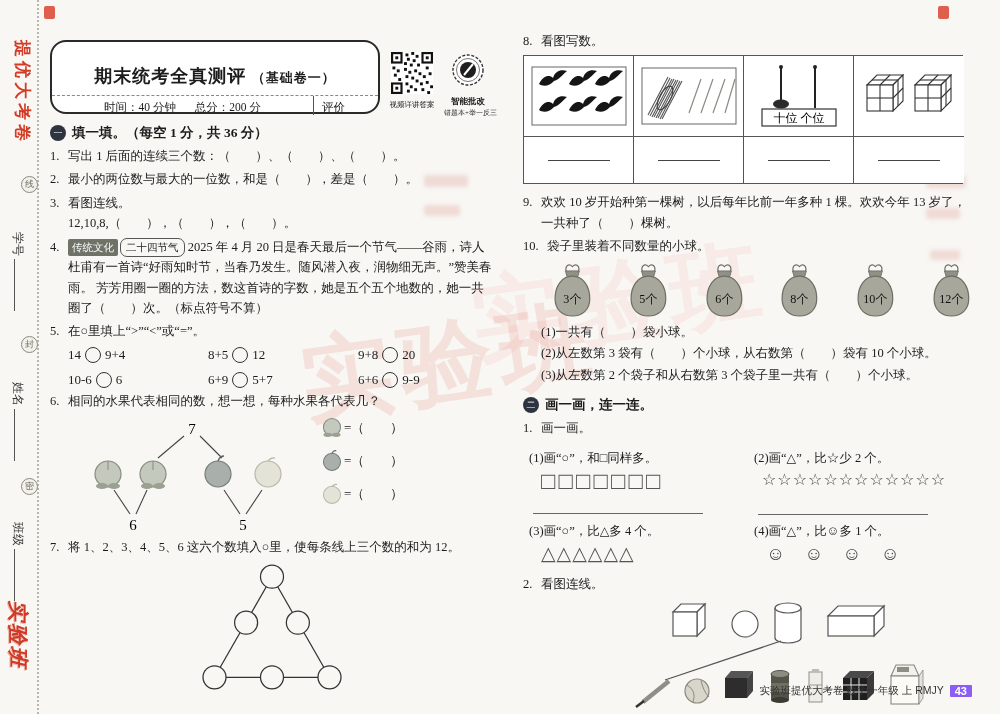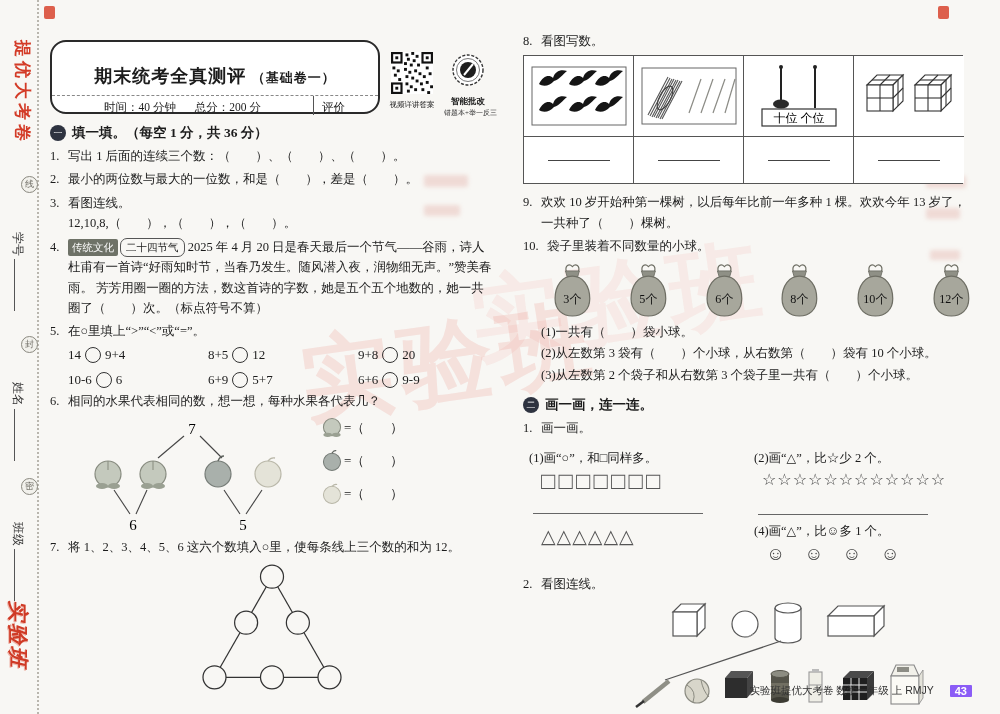--- a/index.html
+++ b/index.html
@@ -80,21 +80,21 @@
             padding-left:6px;}
   .drawitem{margin-top:2px;}
   .glyphs-squares{font-size:24px;letter-spacing:3px;color:#555;line-height:1.2;padding-left:12px;}
   .glyphs-stars{font-size:16px;letter-spacing:1px;color:#444;padding-left:8px;line-height:1.6;}
   .glyphs-tri{font-size:19px;letter-spacing:1px;color:#555;padding-left:12px;line-height:1.5;}
   .glyphs-smile{font-size:19px;letter-spacing:7px;color:#444;padding-left:12px;line-height:1.5;}
   .drawline{width:170px;border-bottom:1px solid #666;height:1px;margin:16px 0 6px 4px;}
   
   .footer{position:absolute;right:28px;bottom:16px;font-size:10.5px;color:#333;display:flex;
           align-items:center;font-family:"Liberation Sans",sans-serif;}
-  .pagenum{background:#8b5cf6;color:#fff;font-weight:bold;padding:0 5px;margin-left:16px;
+  .pagenum{background:#8b5cf6;color:#fff;font-weight:bold;padding:0 5px;margin-left:6px;
            font-size:11px;border-radius:1px;text-align:center;}
   svg text{font-family:"Liberation Serif","DejaVu Serif",serif;}
 </style>
 </head>
 <body>
 
 <div class="page">
 
   <div class="watermark" style="left:300px;top:300px;">实验班</div>
   <div class="watermark" style="left:470px;top:240px;opacity:.8;color:rgba(224,90,80,.10);">实验班</div>
@@ -506,20 +506,21 @@
         <div>(1)画“○”，和□同样多。</div>
         <div class="glyphs-squares">□□□□□□□</div>
         <div class="drawline"></div>
       </div>
       <div class="drawitem">
         <div>(2)画“△”，比☆少 2 个。</div>
         <div class="glyphs-stars">☆☆☆☆☆☆☆☆☆☆☆☆</div>
         <div class="drawline" style="margin-top:20px;"></div>
       </div>
       <div class="drawitem">
+        <div>(3)画“○”，比△多 4 个。</div>
         <div class="glyphs-tri">△△△△△△</div>
       </div>
       <div class="drawitem">
         <div>(4)画“△”，比☺多 1 个。</div>
         <div class="glyphs-smile">☺ ☺ ☺ ☺</div>
       </div>
     </div>
 
     <div class="q" style="margin-top:6px;">
       <span class="qno">2.</span>

